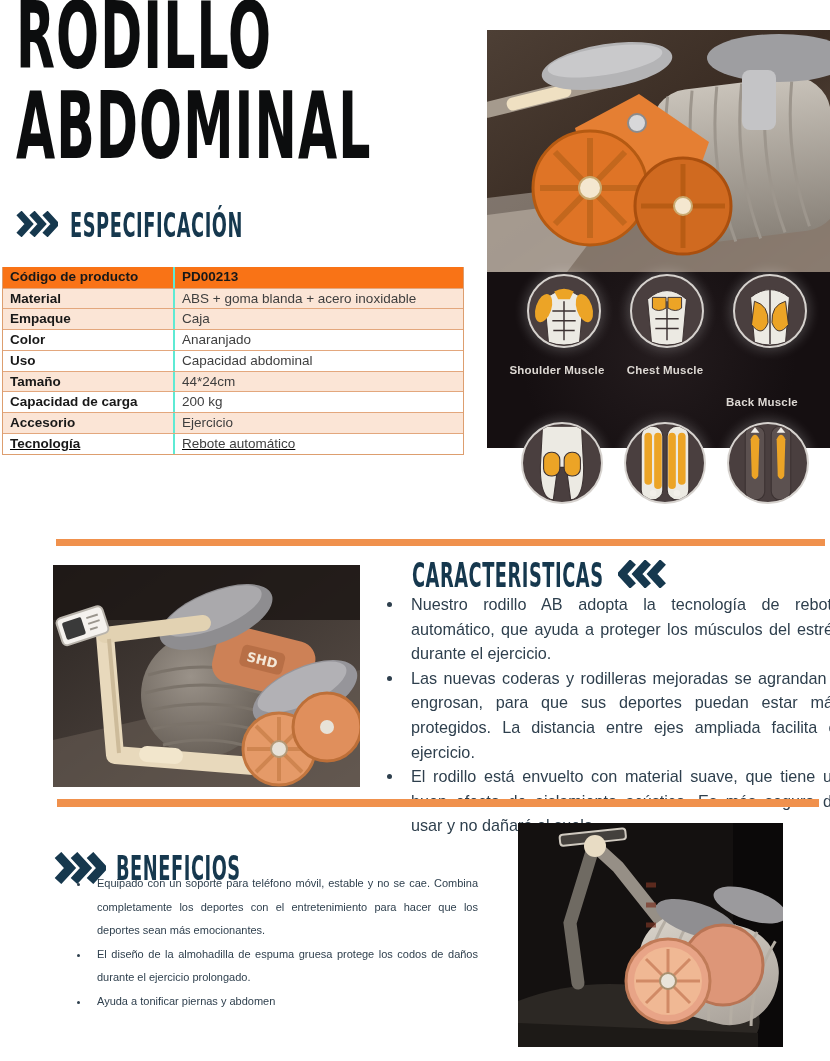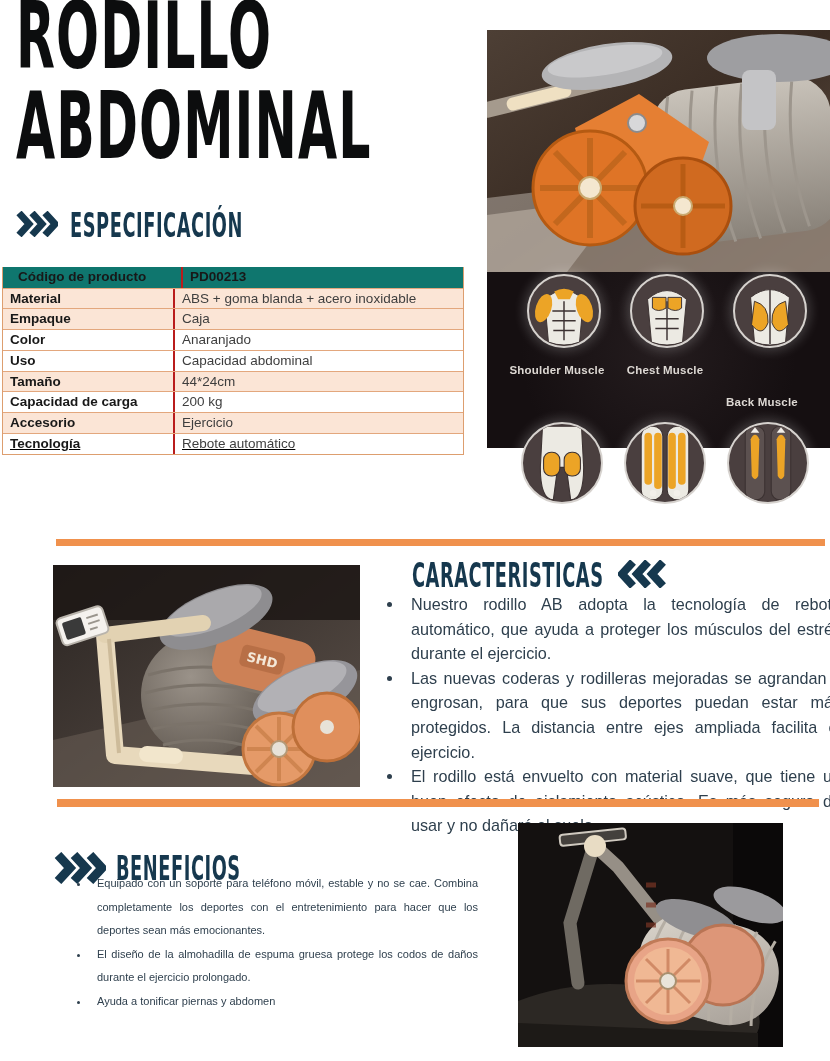--- a/index.html
+++ b/index.html
@@ -19,22 +19,22 @@
 
   
   .spec-table{position:absolute;left:2px;top:267px;width:460px;
               border:1px solid #dd9e6f;border-top:none;}
   .spec-row{display:grid;grid-template-columns:170px 1fr;height:19.8px;
             border-bottom:1px solid #e3a77d;}
   .spec-row:last-child{border-bottom:none;text-decoration:underline;}
   .spec-row>div{padding:2px 0 0 7px;font-size:13.5px;line-height:16px;
                 white-space:nowrap;overflow:hidden;}
   .cell-label{font-weight:bold;color:#181818;}
-  .cell-value{color:#3e3e3e;border-left:2px solid #b91c1c;}
-  .row-head{background:#0f766e;height:20.5px;padding-left:8px;}
+  .cell-value{color:#3e3e3e;border-left:2px solid #5eead4;}
+  .row-head{background:#f97316;height:20.5px;}
   .row-head .cell-value{font-weight:bold;color:#181818;}
   .row-peach{background:#fbe5d6;}
   .row-white{background:#ffffff;}
 
   
   .bar{position:absolute;background:#f0914d;}
 
   
   .bullets{position:absolute;margin:0;padding-left:14px;color:#2e3f4d;text-align:justify;}
   .bullets li{padding-left:7px;margin:0;}

